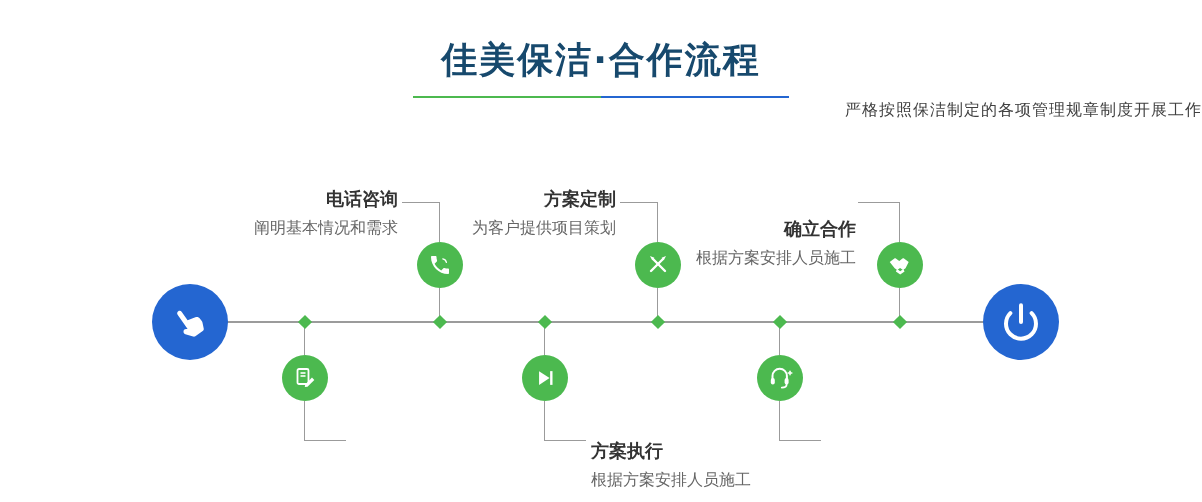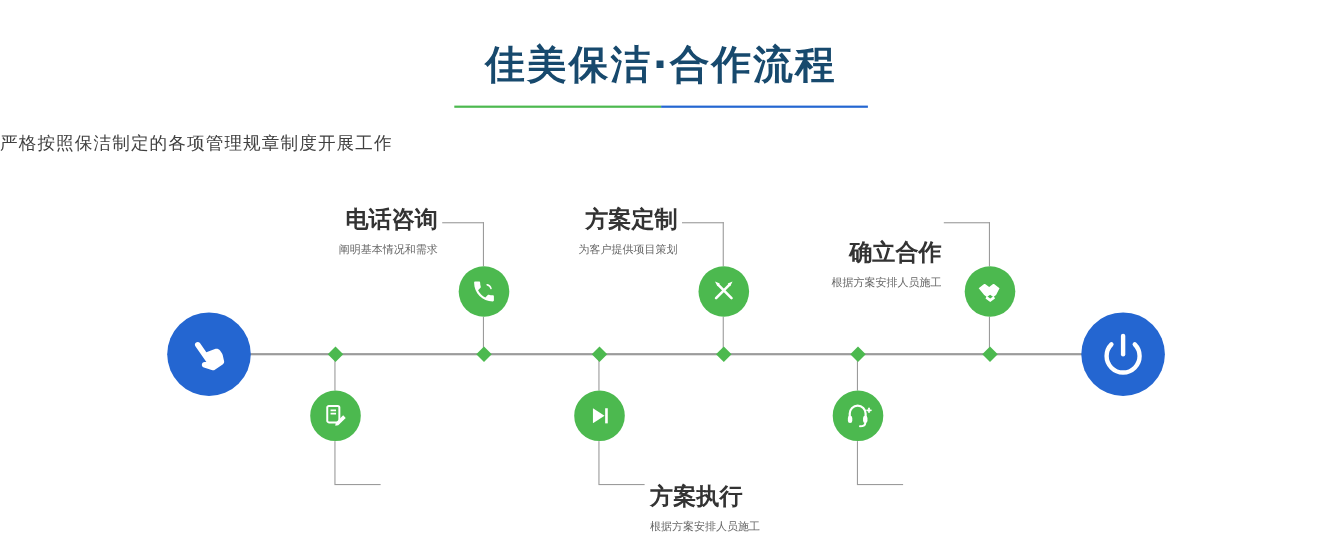--- a/index.html
+++ b/index.html
@@ -10,21 +10,21 @@
   
   .page-title{
     position:absolute;top:40px;left:0;width:100%;text-align:center;
     font-size:36px;font-weight:bold;color:var(--navy,#17496d);letter-spacing:2px;line-height:40px;margin:0;
   }
   .divider{position:absolute;top:96px;left:50%;transform:translateX(-50%);width:376px;height:2px;display:flex;}
   .divider .seg{height:2px;flex:1;}
   .divider .seg.green{background:var(--green,#4cb94f);}
   .divider .seg.blue{background:var(--blue,#2466d1);}
   .page-subtitle{
-    position:absolute;top:120px;left:0;width:100%;text-align:left;
+    position:absolute;top:100px;left:0;width:100%;text-align:right;
     font-size:16px;color:#404040;margin:0;letter-spacing:1px;
   }
   
   .mainline{position:absolute;left:190px;top:321px;width:832px;height:2px;background:var(--line,#9b9b9b);}
   .vline{position:absolute;width:1px;background:var(--line,#9b9b9b);}
   .hline{position:absolute;height:1px;background:var(--line,#9b9b9b);}
   .diamond{
     position:absolute;width:10px;height:10px;background:var(--green,#4cb94f);
     transform:rotate(45deg);
   }
@@ -33,22 +33,22 @@
     background:var(--blue,#2466d1);display:flex;align-items:center;justify-content:center;
   }
   .node{
     position:absolute;width:46px;height:46px;border-radius:50%;
     background:var(--green,#4cb94f);display:flex;align-items:center;justify-content:center;
   }
   .node.top{top:242px;}
   .node.bottom{top:355px;}
   
   .label{position:absolute;white-space:nowrap;}
-  .label .step-title{font-size:21px;font-weight:bold;color:var(--text,#333333);line-height:22px;}
-  .label .step-desc{font-size:10px;color:var(--muted,#666666);line-height:18px;margin-top:9px;}
+  .label .step-title{font-size:18px;font-weight:bold;color:var(--text,#333333);line-height:22px;}
+  .label .step-desc{font-size:16px;color:var(--muted,#666666);line-height:18px;margin-top:9px;}
   .label.top-label{text-align:right;width:220px;}
   .label.bottom-label{text-align:left;width:240px;}
   svg{display:block;}
 </style>
 </head>
 <body>
 
 <div class="canvas">
 
   <h1 class="page-title">佳美保洁·合作流程</h1>

